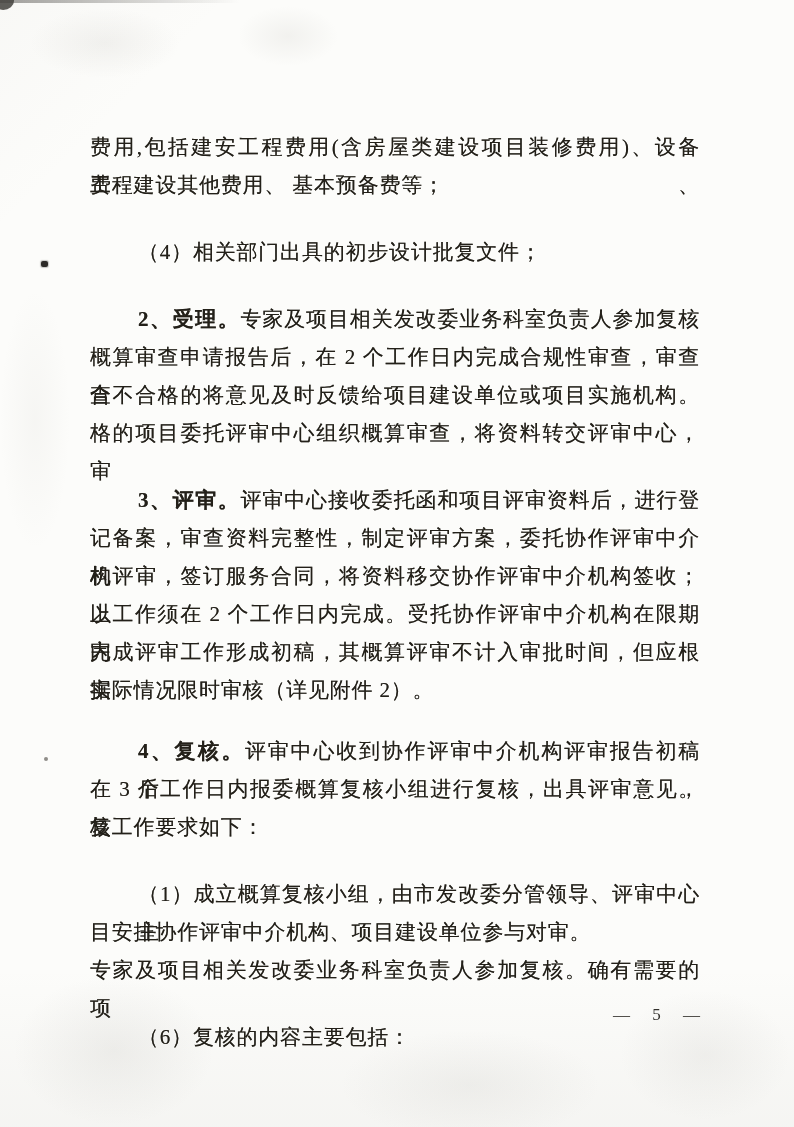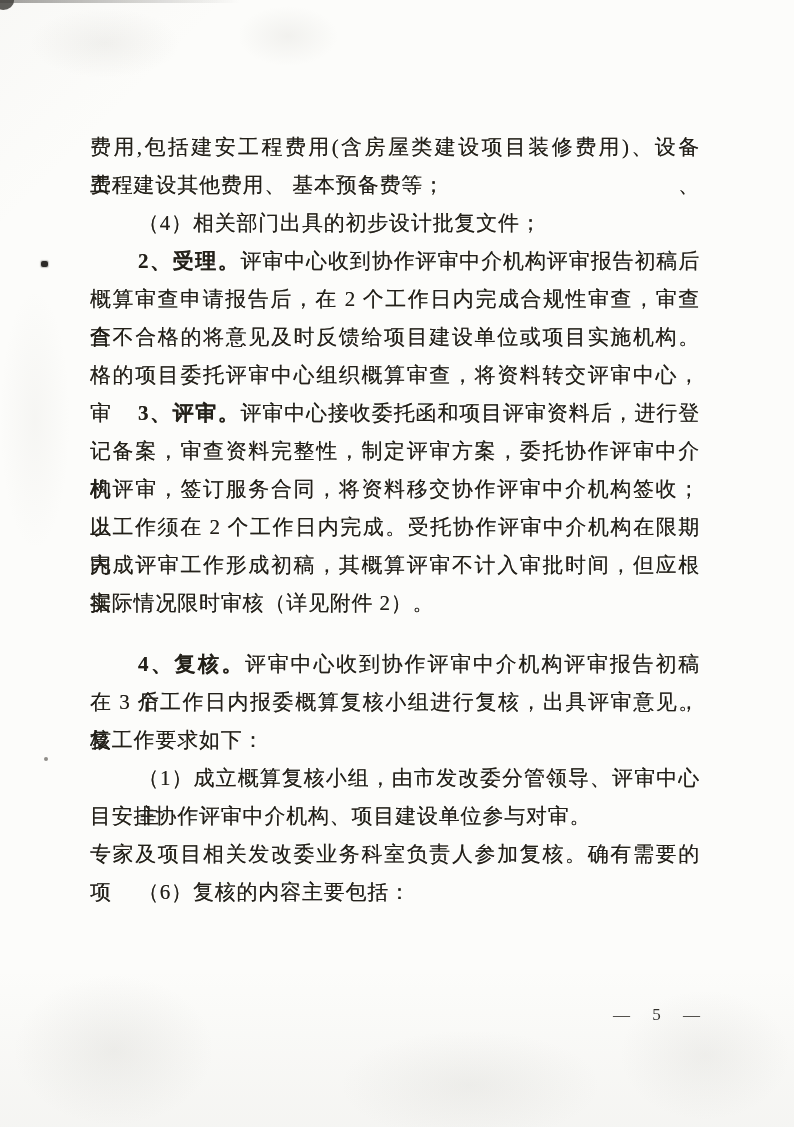--- a/index.html
+++ b/index.html
@@ -84,21 +84,21 @@
     letter-spacing: 0.8px;
     white-space: nowrap;
     text-align: justify;
     text-align-last: left;
     text-shadow: 0 0 0.5px rgba(20,18,14,0.6);
   }
   .line.just {
     white-space: normal;
     text-align-last: justify;
   }
-  .line.ind { padding-left: 48px; }
+  .line.ind { padding-left: 48px; margin-top: 29px; }
   .line.sec4 { margin-top: 23px; }
   .hd { font-weight: bold; letter-spacing: 1.5px; }
 
   
   .pagenum {
     position: absolute;
     right: 92px;
     top: 1005px;
     font-size: 17px;
     letter-spacing: 2px;
@@ -120,21 +120,21 @@
   <div class="smudge sm-e"></div>
   <div class="smudge sm-f"></div>
   <div class="speck1"></div>
   <div class="speck2"></div>
 
   <div class="textblock">
     <div class="line just"><span>费用,包括建安工程费用(含房屋类建设项目装修费用)、设备费、</span></div>
     <div class="line"><span>工程建设其他费用、 基本预备费等；</span></div>
     <div class="line ind"><span>（4）相关部门出具的初步设计批复文件；</span></div>
 
-    <div class="line ind just"><b class="hd">2、受理。</b><span>评审中心收到协作评审中介机构评审报告初稿后</span></div>
+    <div class="line ind just"><b class="hd">2、受理。</b><span>专家及项目相关发改委业务科室负责人参加复核</span></div>
     <div class="line just"><span>概算审查申请报告后，在 2 个工作日内完成合规性审查，审查合</span></div>
     <div class="line just"><span>查不合格的将意见及时反馈给项目建设单位或项目实施机构。</span></div>
     <div class="line just"><span>格的项目委托评审中心组织概算审查，将资料转交评审中心，审</span></div>
 
     <div class="line ind just"><b class="hd">3、评审。</b><span>评审中心接收委托函和项目评审资料后，进行登</span></div>
     <div class="line just"><span>记备案，审查资料完整性，制定评审方案，委托协作评审中介机</span></div>
     <div class="line just"><span>构评审，签订服务合同，将资料移交协作评审中介机构签收；以</span></div>
     <div class="line just"><span>上工作须在 2 个工作日内完成。受托协作评审中介机构在限期内</span></div>
     <div class="line just"><span>完成评审工作形成初稿，其概算评审不计入审批时间，但应根据</span></div>
     <div class="line"><span>实际情况限时审核（详见附件 2）。</span></div>

